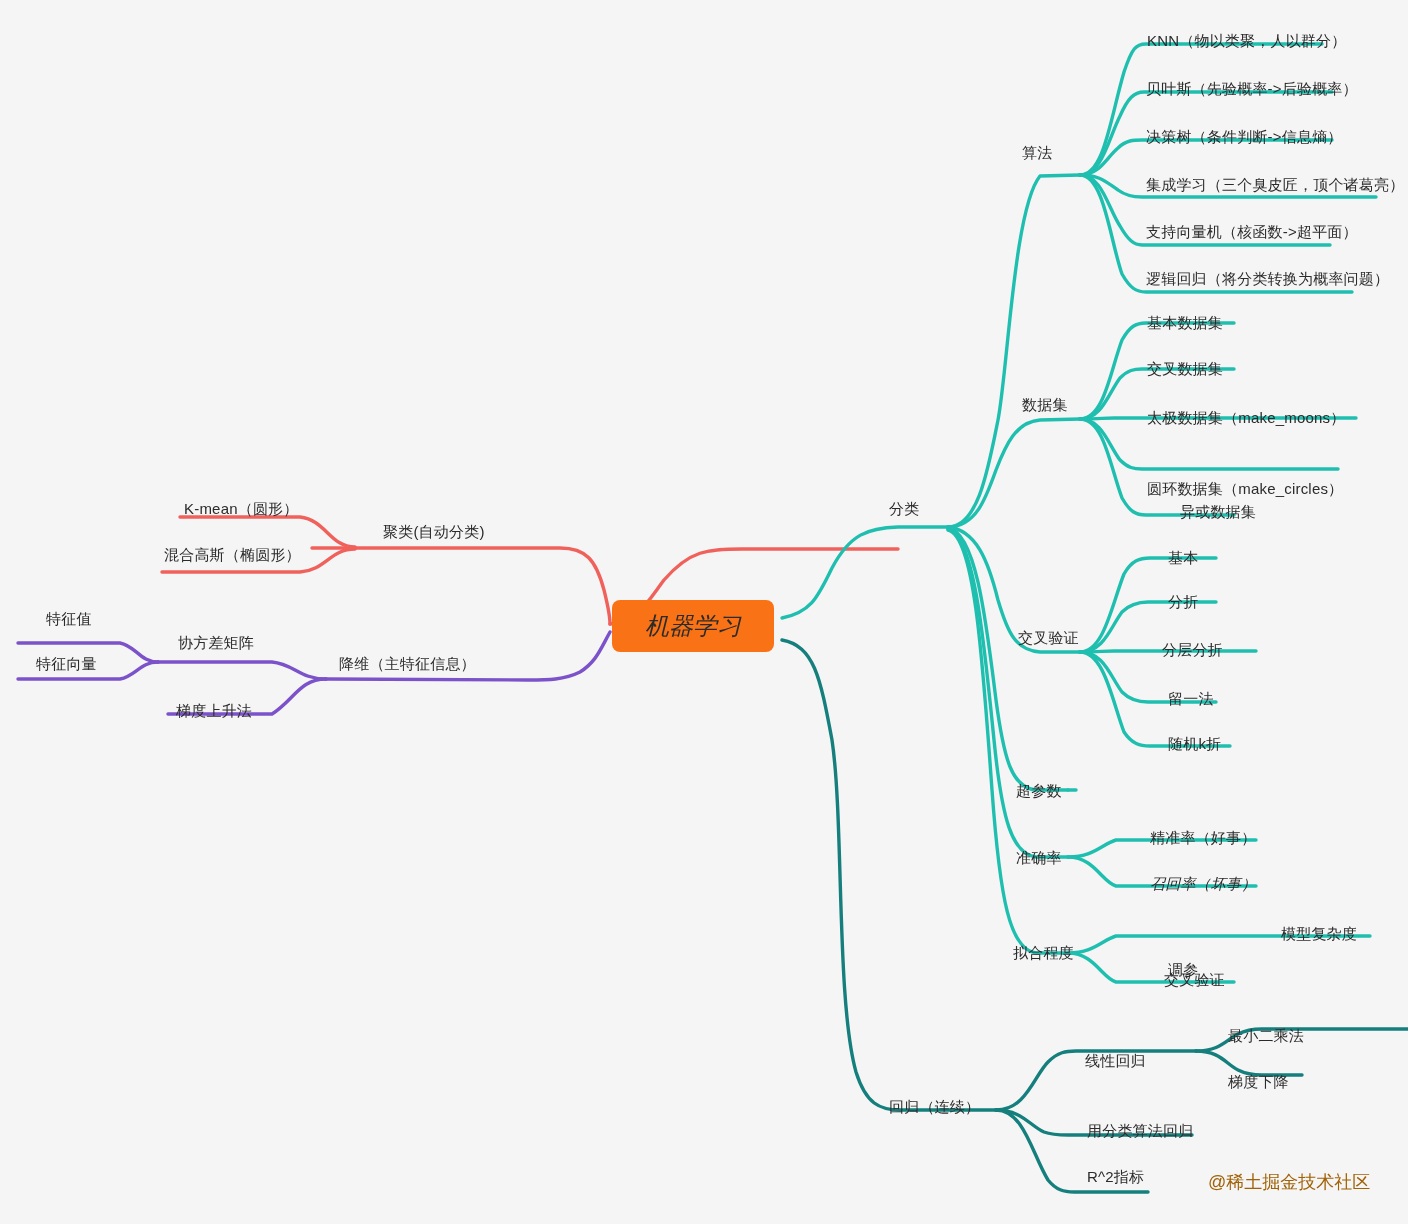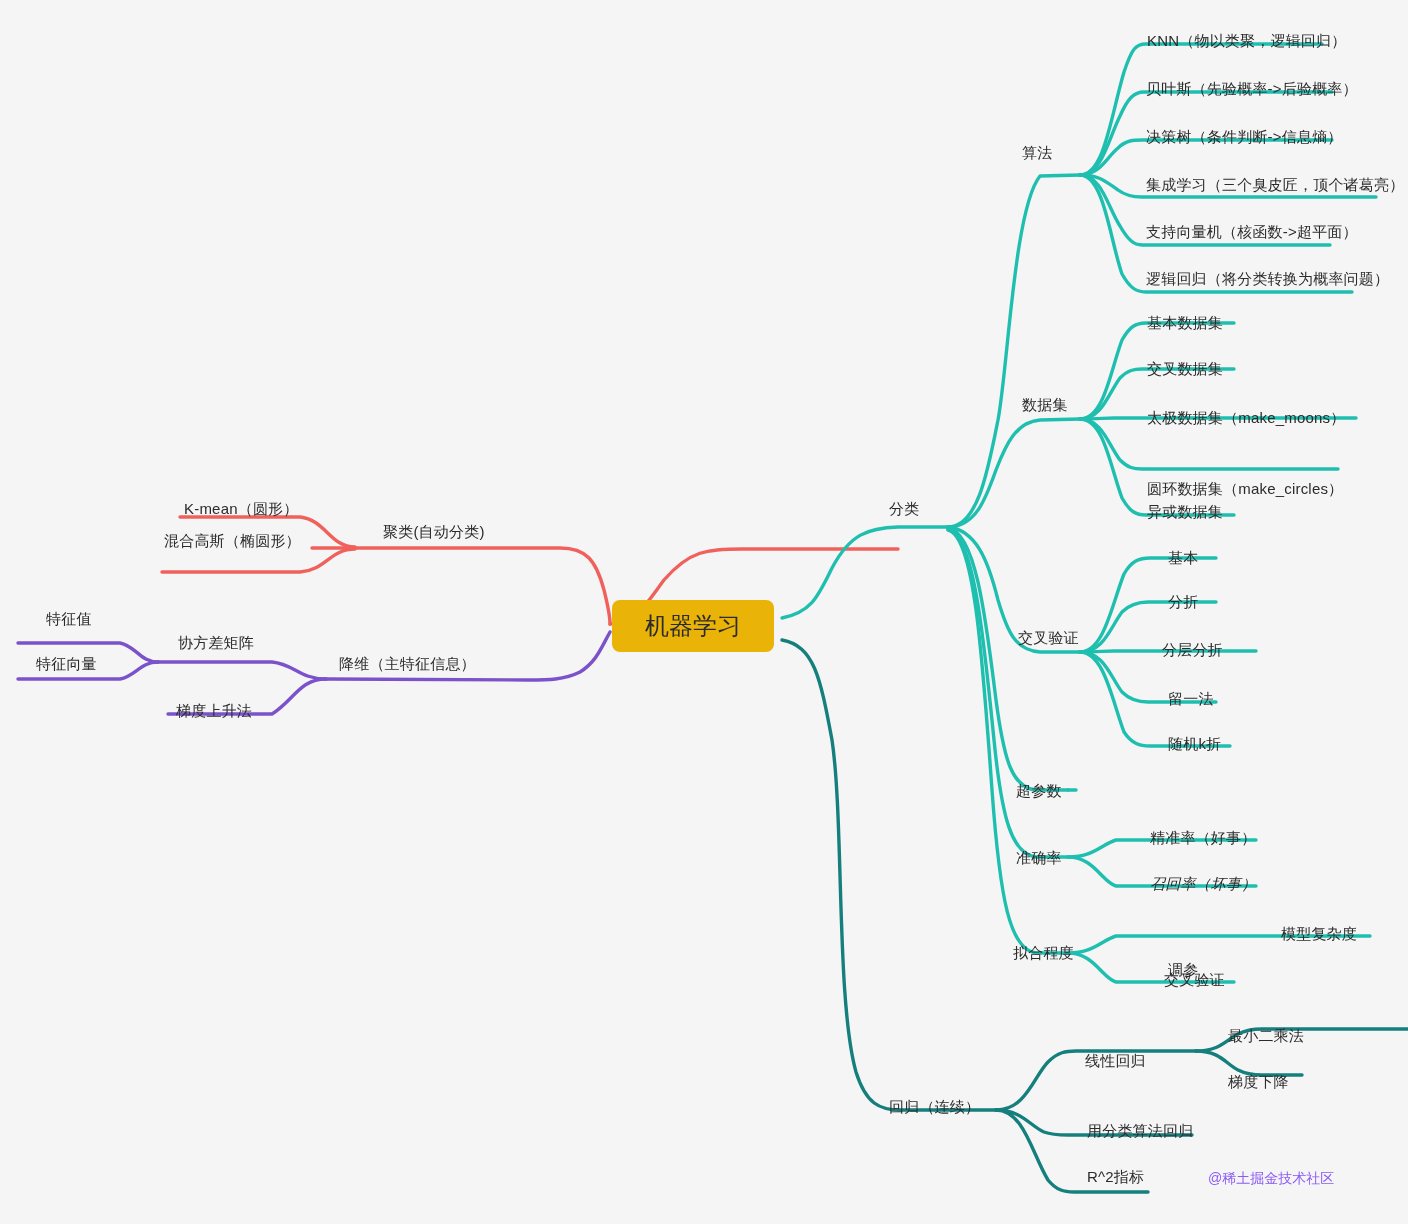--- a/index.html
+++ b/index.html
@@ -15,31 +15,32 @@
   .node-label{
     position:absolute;
     white-space:nowrap;
     color:#2b2b2b;
     font-size:15px;
     line-height:18px;
     letter-spacing:.2px;
   }
   .center-node{
     position:absolute;
-    background:#eab308;
+    background:#f97316;
     border-radius:8px;
     display:flex;align-items:center;justify-content:center;
     font-size:24px;
     color:#2b2b2b;
     box-shadow:0 0 0 0 rgba(0,0,0,0);
+    font-style:italic;
   }
   .watermark{
     position:absolute;
-    color:#8b5cf6;
-    font-size:14px;
+    color:#a16207;
+    font-size:18px;
     white-space:nowrap;
   }
 </style>
 </head>
 <body>
 
 <div id="stage">
 
   <svg id="wires" viewBox="0 0 1408 1224">
     <g fill="none" stroke-linecap="round" stroke-linejoin="round">
@@ -129,44 +130,44 @@
 
     </g>
   </svg>
 
   <div class="center-node" style="left:612px;top:600px;width:162px;height:52px;">
     <span>机器学习</span>
   </div>
 
   <div class="node-label" style="left:383px;top:523px;">聚类(自动分类)</div>
   <div class="node-label" style="left:184px;top:500px;">K-mean（圆形）</div>
-  <div class="node-label" style="left:164px;top:532px;">混合高斯（椭圆形）</div>
+  <div class="node-label" style="left:164px;top:546px;">混合高斯（椭圆形）</div>
 
   <div class="node-label" style="left:339px;top:655px;">降维（主特征信息）</div>
   <div class="node-label" style="left:178px;top:634px;">协方差矩阵</div>
   <div class="node-label" style="left:46px;top:610px;">特征值</div>
   <div class="node-label" style="left:36px;top:655px;">特征向量</div>
   <div class="node-label" style="left:176px;top:702px;">梯度上升法</div>
 
   <div class="node-label" style="left:889px;top:500px;">分类</div>
 
   <div class="node-label" style="left:1022px;top:144px;">算法</div>
-  <div class="node-label" style="left:1147px;top:32px;">KNN（物以类聚，逻辑回归）</div>
+  <div class="node-label" style="left:1147px;top:32px;">KNN（物以类聚，人以群分）</div>
   <div class="node-label" style="left:1146px;top:80px;">贝叶斯（先验概率-&gt;后验概率）</div>
   <div class="node-label" style="left:1146px;top:128px;">决策树（条件判断-&gt;信息熵）</div>
   <div class="node-label" style="left:1146px;top:176px;">集成学习（三个臭皮匠，顶个诸葛亮）</div>
   <div class="node-label" style="left:1146px;top:223px;">支持向量机（核函数-&gt;超平面）</div>
   <div class="node-label" style="left:1146px;top:270px;">逻辑回归（将分类转换为概率问题）</div>
 
   <div class="node-label" style="left:1022px;top:396px;">数据集</div>
   <div class="node-label" style="left:1147px;top:314px;">基本数据集</div>
   <div class="node-label" style="left:1147px;top:360px;">交叉数据集</div>
   <div class="node-label" style="left:1147px;top:409px;">太极数据集（make_moons）</div>
   <div class="node-label" style="left:1147px;top:480px;">圆环数据集（make_circles）</div>
-  <div class="node-label" style="left:1147px;top:503px;">异或数据集</div>
+  <div class="node-label" style="left:1180px;top:503px;">异或数据集</div>
 
   <div class="node-label" style="left:1018px;top:629px;">交叉验证</div>
   <div class="node-label" style="left:1168px;top:549px;">基本</div>
   <div class="node-label" style="left:1168px;top:593px;">分折</div>
   <div class="node-label" style="left:1162px;top:641px;">分层分折</div>
   <div class="node-label" style="left:1168px;top:690px;">留一法</div>
   <div class="node-label" style="left:1168px;top:735px;">随机k折</div>
 
   <div class="node-label" style="left:1016px;top:782px;">超参数</div>
 

